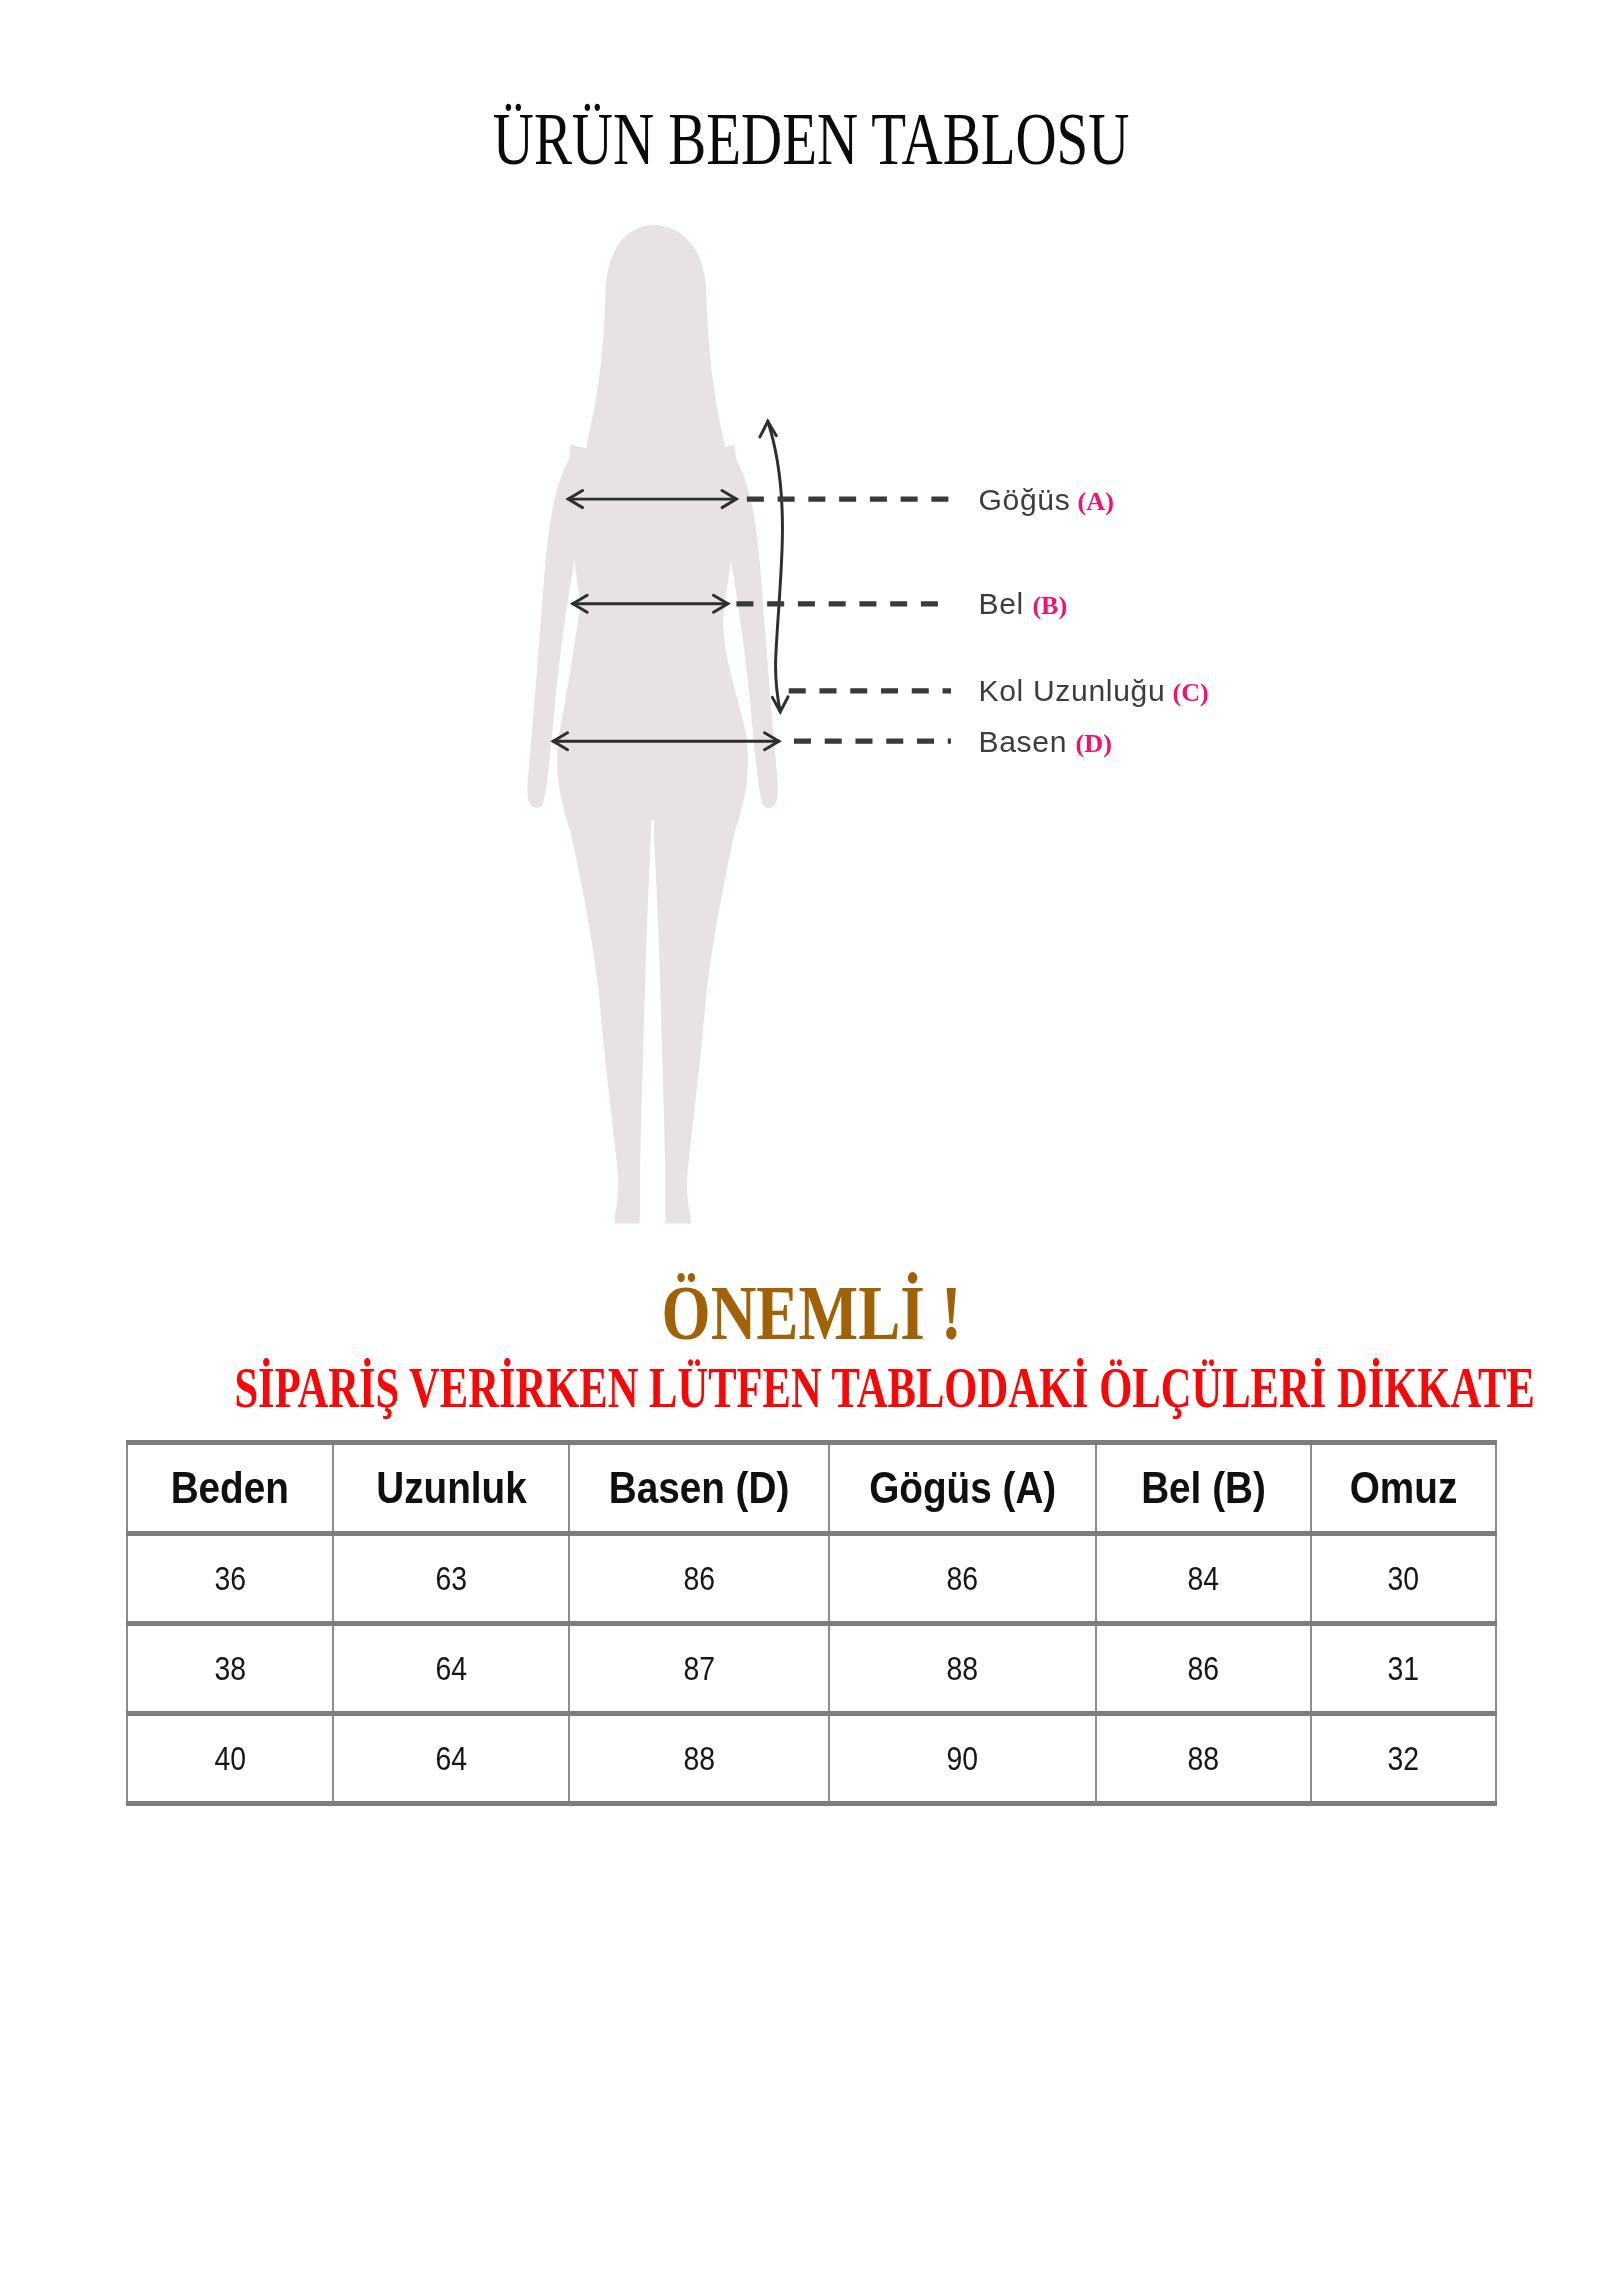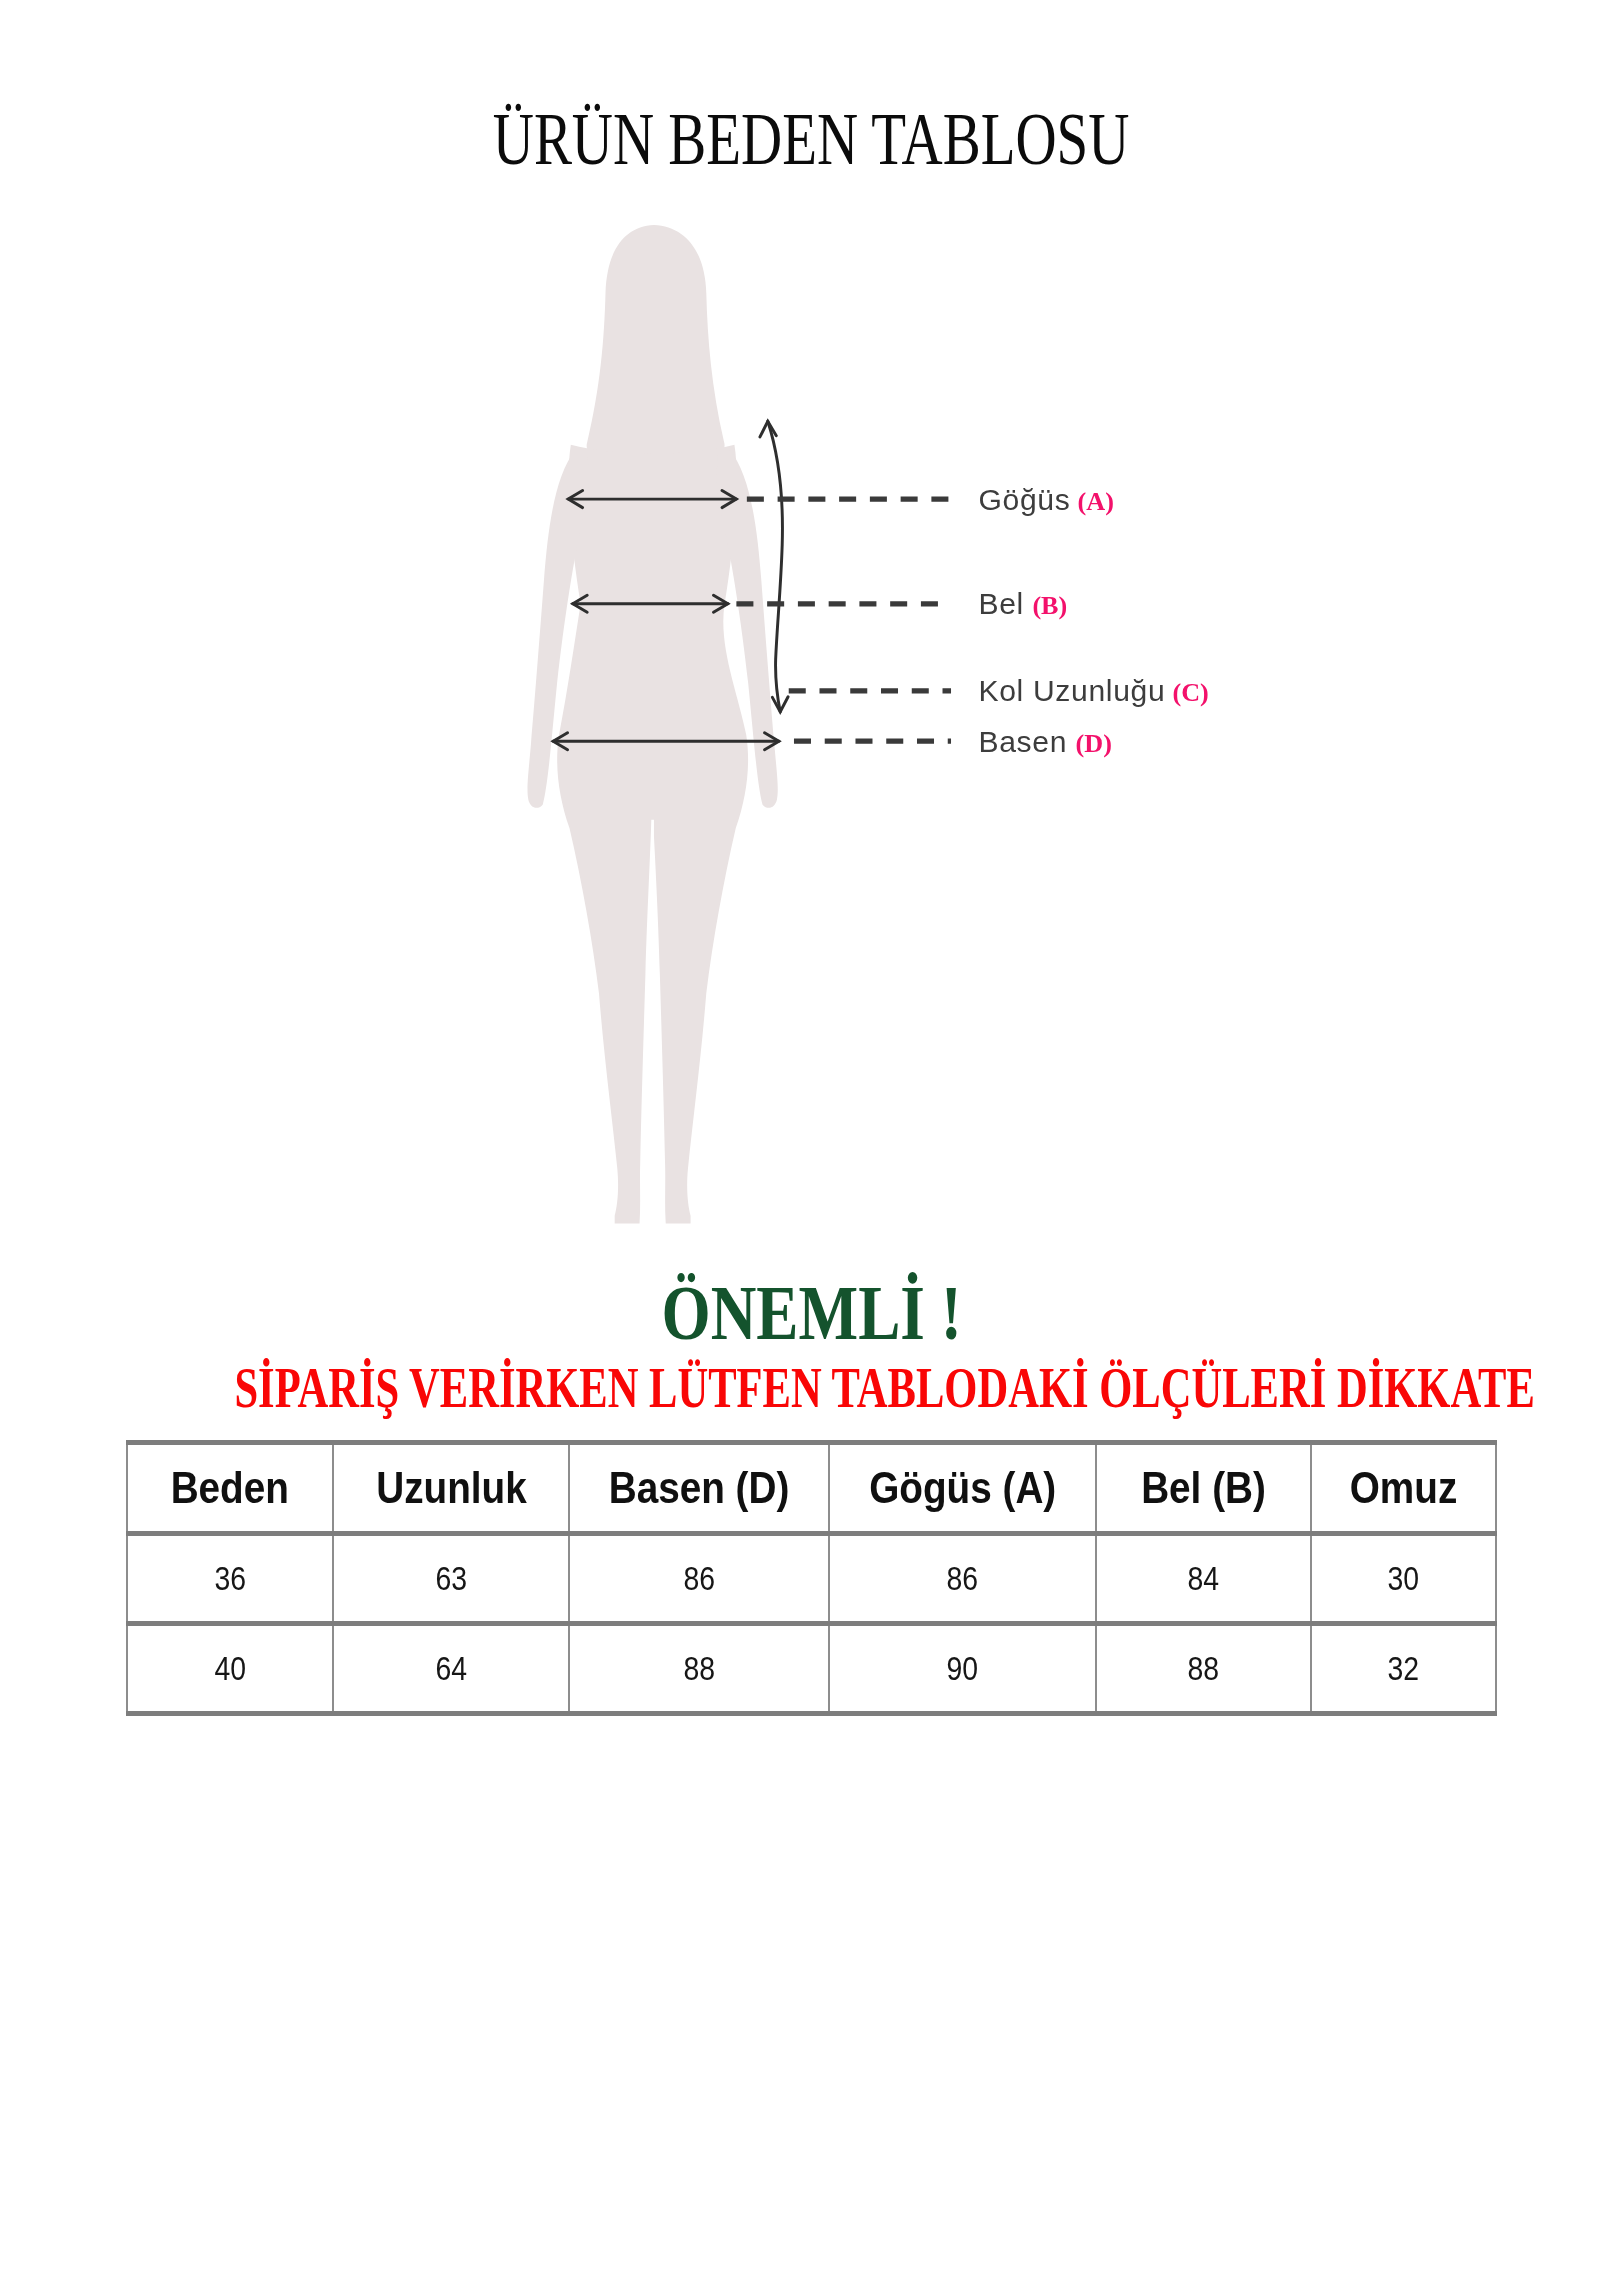--- a/index.html
+++ b/index.html
@@ -1,21 +1,21 @@
 <!DOCTYPE html>
 <html style="font-size:10.5px"><head>
 <meta charset="utf-8">
 <style>
   html,body{margin:0;padding:0;background:#ffffff;}
   .page{position:relative;width:1535px;height:2295px;background:#ffffff;overflow:hidden;
         font-family:"Liberation Sans",sans-serif;}
   .center-line{position:absolute;left:0;width:1623px;text-align:center;white-space:nowrap;}
   .title{top:98px;font-family:"Liberation Serif",serif;font-weight:400;font-size:73px;color:#0b0b0b;}
   .title>span{display:inline-block;transform:scaleX(.78);transform-origin:center;}
-  .onemli{top:1268px;font-family:"Liberation Serif",serif;font-weight:700;font-size:79px;color:#14532d;}
+  .onemli{top:1268px;font-family:"Liberation Serif",serif;font-weight:700;font-size:79px;color:#a16207;}
   .onemli>span{display:inline-block;transform:scaleX(.80);transform-origin:center;}
   .warn{top:1356px;font-family:"Liberation Serif",serif;font-weight:700;font-size:56px;color:#f90606;}
   .warn>span{display:inline-block;transform:scaleX(.76);transform-origin:center;}
   .figure{position:absolute;left:396px;top:221px;}
   .lblname{font-family:"Liberation Sans",sans-serif;font-size:46px;fill:#3d3d3d;letter-spacing:1px;}
   .lblcode{font-family:"Liberation Serif",serif;font-weight:700;font-size:40px;fill:#f3116b;}
   table.size{position:absolute;left:126px;top:1440px;width:1370px;border-collapse:collapse;
              table-layout:fixed;background:#fff;}
   table.size th,table.size td{
       border-left:2.6px solid #8d8d8d;border-right:2.6px solid #8d8d8d;
@@ -120,20 +120,28 @@
     <tbody>
       <tr>
         <td><span class="sq">36</span></td>
         <td><span class="sq">63</span></td>
         <td><span class="sq">86</span></td>
         <td><span class="sq">86</span></td>
         <td><span class="sq">84</span></td>
         <td><span class="sq">30</span></td>
       </tr>
       <tr>
+        <td><span class="sq">38</span></td>
+        <td><span class="sq">64</span></td>
+        <td><span class="sq">87</span></td>
+        <td><span class="sq">88</span></td>
+        <td><span class="sq">86</span></td>
+        <td><span class="sq">31</span></td>
+      </tr>
+      <tr>
         <td><span class="sq">40</span></td>
         <td><span class="sq">64</span></td>
         <td><span class="sq">88</span></td>
         <td><span class="sq">90</span></td>
         <td><span class="sq">88</span></td>
         <td><span class="sq">32</span></td>
       </tr>
     </tbody>
   </table>
 

